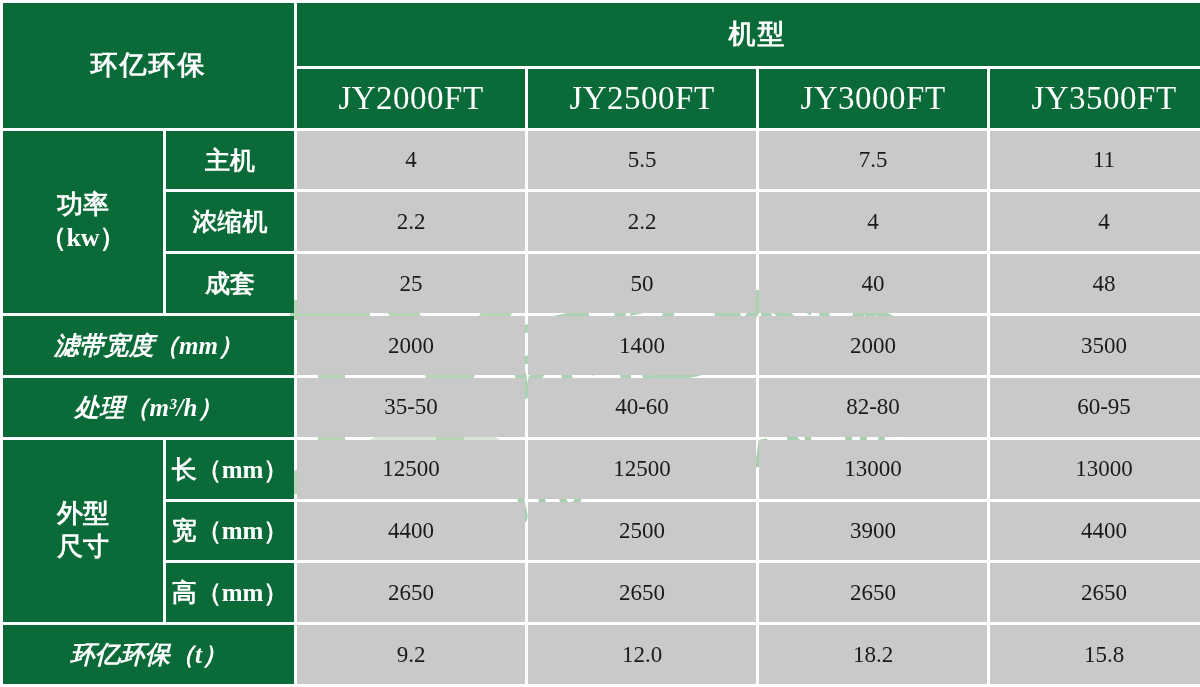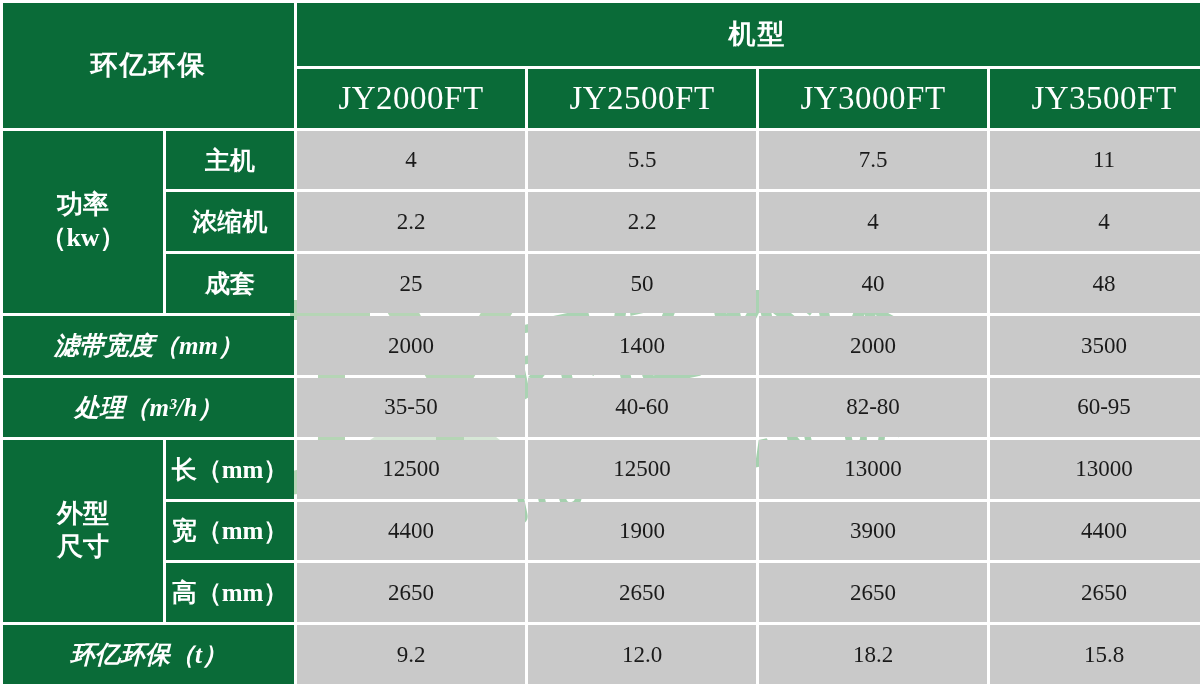--- a/index.html
+++ b/index.html
@@ -179,21 +179,21 @@
         </td>
         <td class="hd sub-head nowrap">长（mm）</td>
         <td class="val">12500</td>
         <td class="val">12500</td>
         <td class="val">13000</td>
         <td class="val">13000</td>
       </tr>
       <tr style="height:58px">
         <td class="hd sub-head nowrap">宽（mm）</td>
         <td class="val">4400</td>
-        <td class="val">1900</td>
+        <td class="val">2500</td>
         <td class="val">3900</td>
         <td class="val">4400</td>
       </tr>
       <tr style="height:58px">
         <td class="hd sub-head nowrap">高（mm）</td>
         <td class="val">2650</td>
         <td class="val">2650</td>
         <td class="val">2650</td>
         <td class="val">2650</td>
       </tr>

